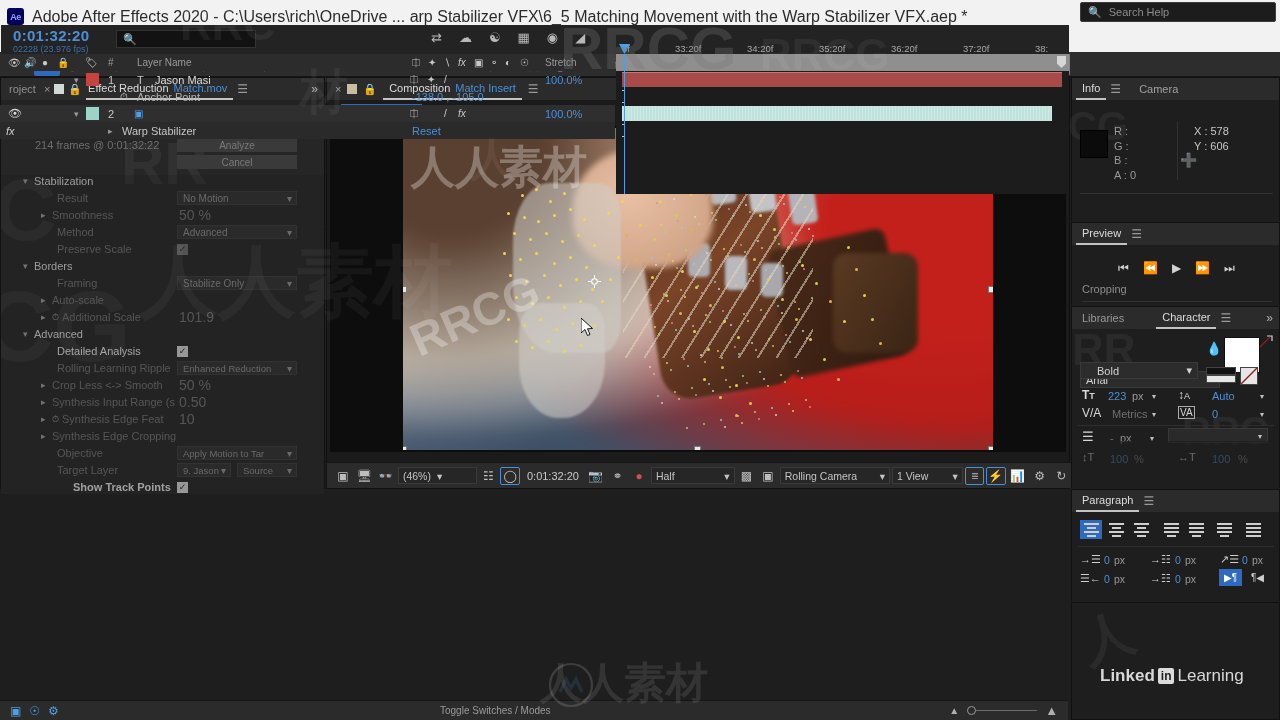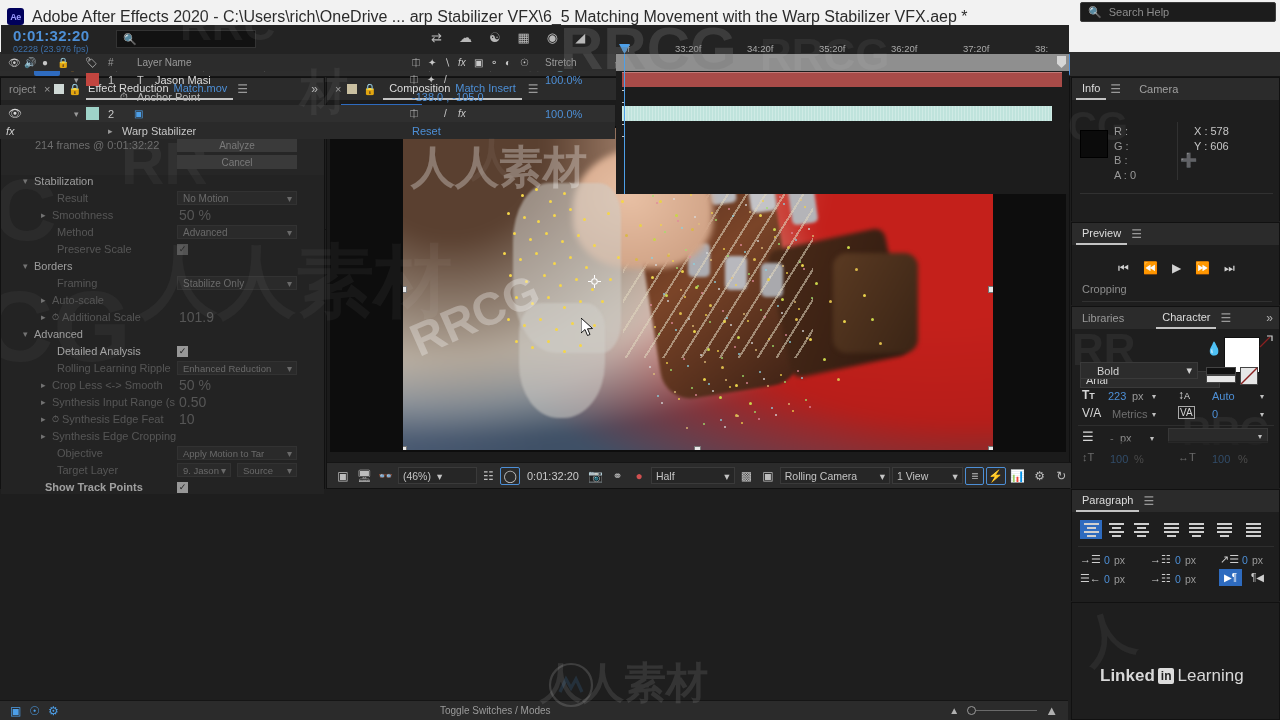--- a/index.html
+++ b/index.html
@@ -415,21 +415,21 @@
         <span class="dropd" style="width:54px;">
           <span style="font-size:9.5px;">9. Jason</span>
           <span>▾</span>
         </span>
         <span class="dropd" style="left:236px;width:60px;">
           <span style="font-size:9.5px;">Source</span>
           <span>▾</span>
         </span>
       </div>
       <div class="ec-row" style="position:absolute;top:360px;left:0;right:0;">
-        <span style="margin-left:34px;color:#d8d8d8;font-weight:bold;">Show Track Points</span>
+        <span style="margin-left:62px;color:#d8d8d8;font-weight:bold;">Show Track Points</span>
         <span class="chk">✓</span>
       </div>
 
       <div style="position:absolute;left:0;top:56px;right:0;bottom:0;background:rgba(30,30,30,0.30);pointer-events:none;"></div>
     </div>
   </div>
 
   <div class="panel" id="comp">
     <div class="comp-tabrow">
       <span class="closex">×</span>

